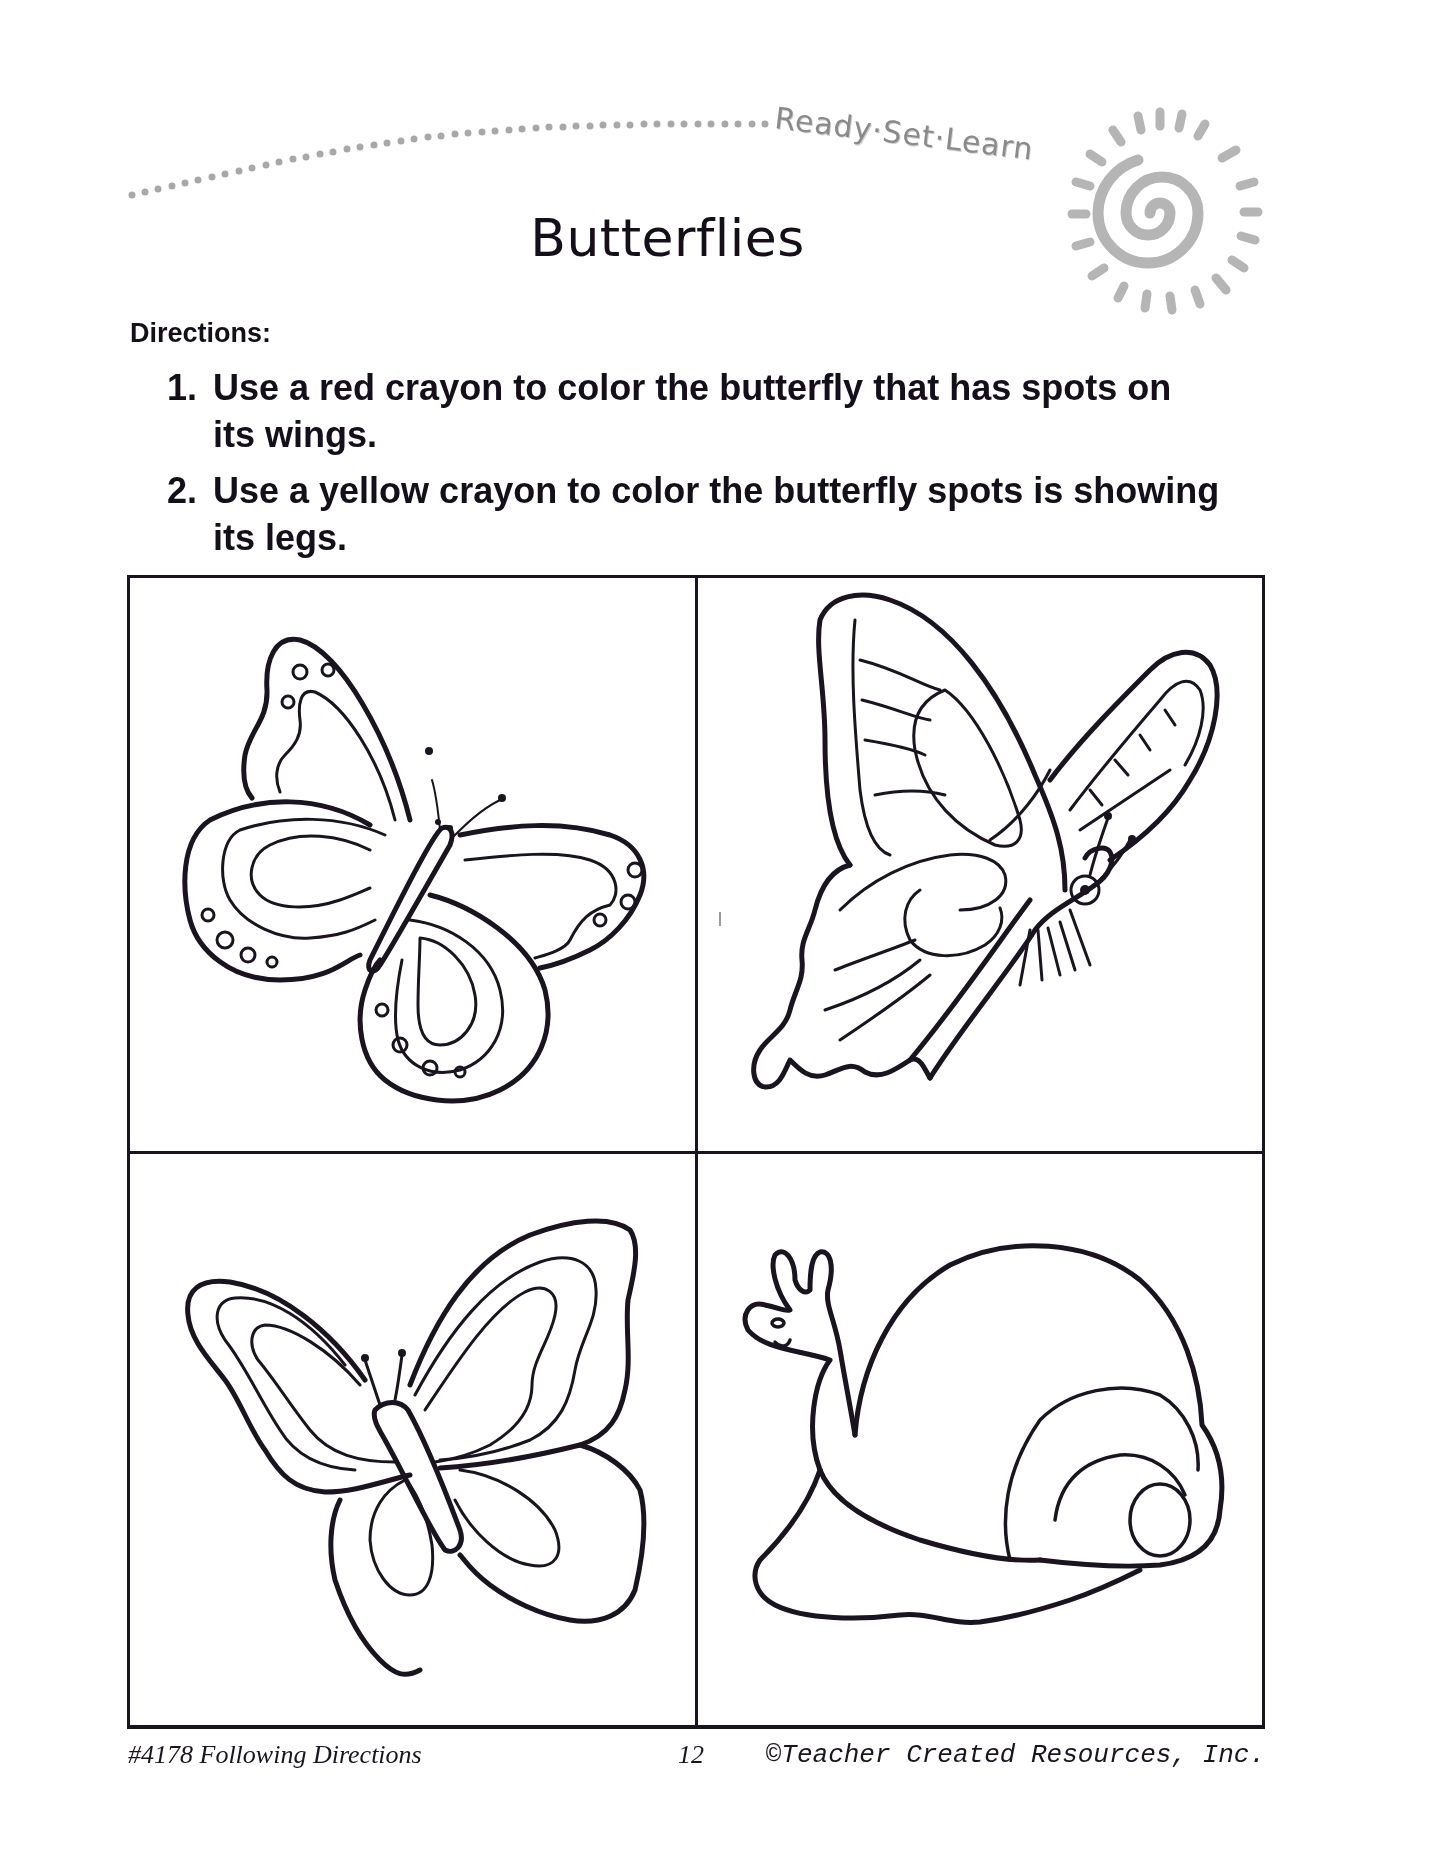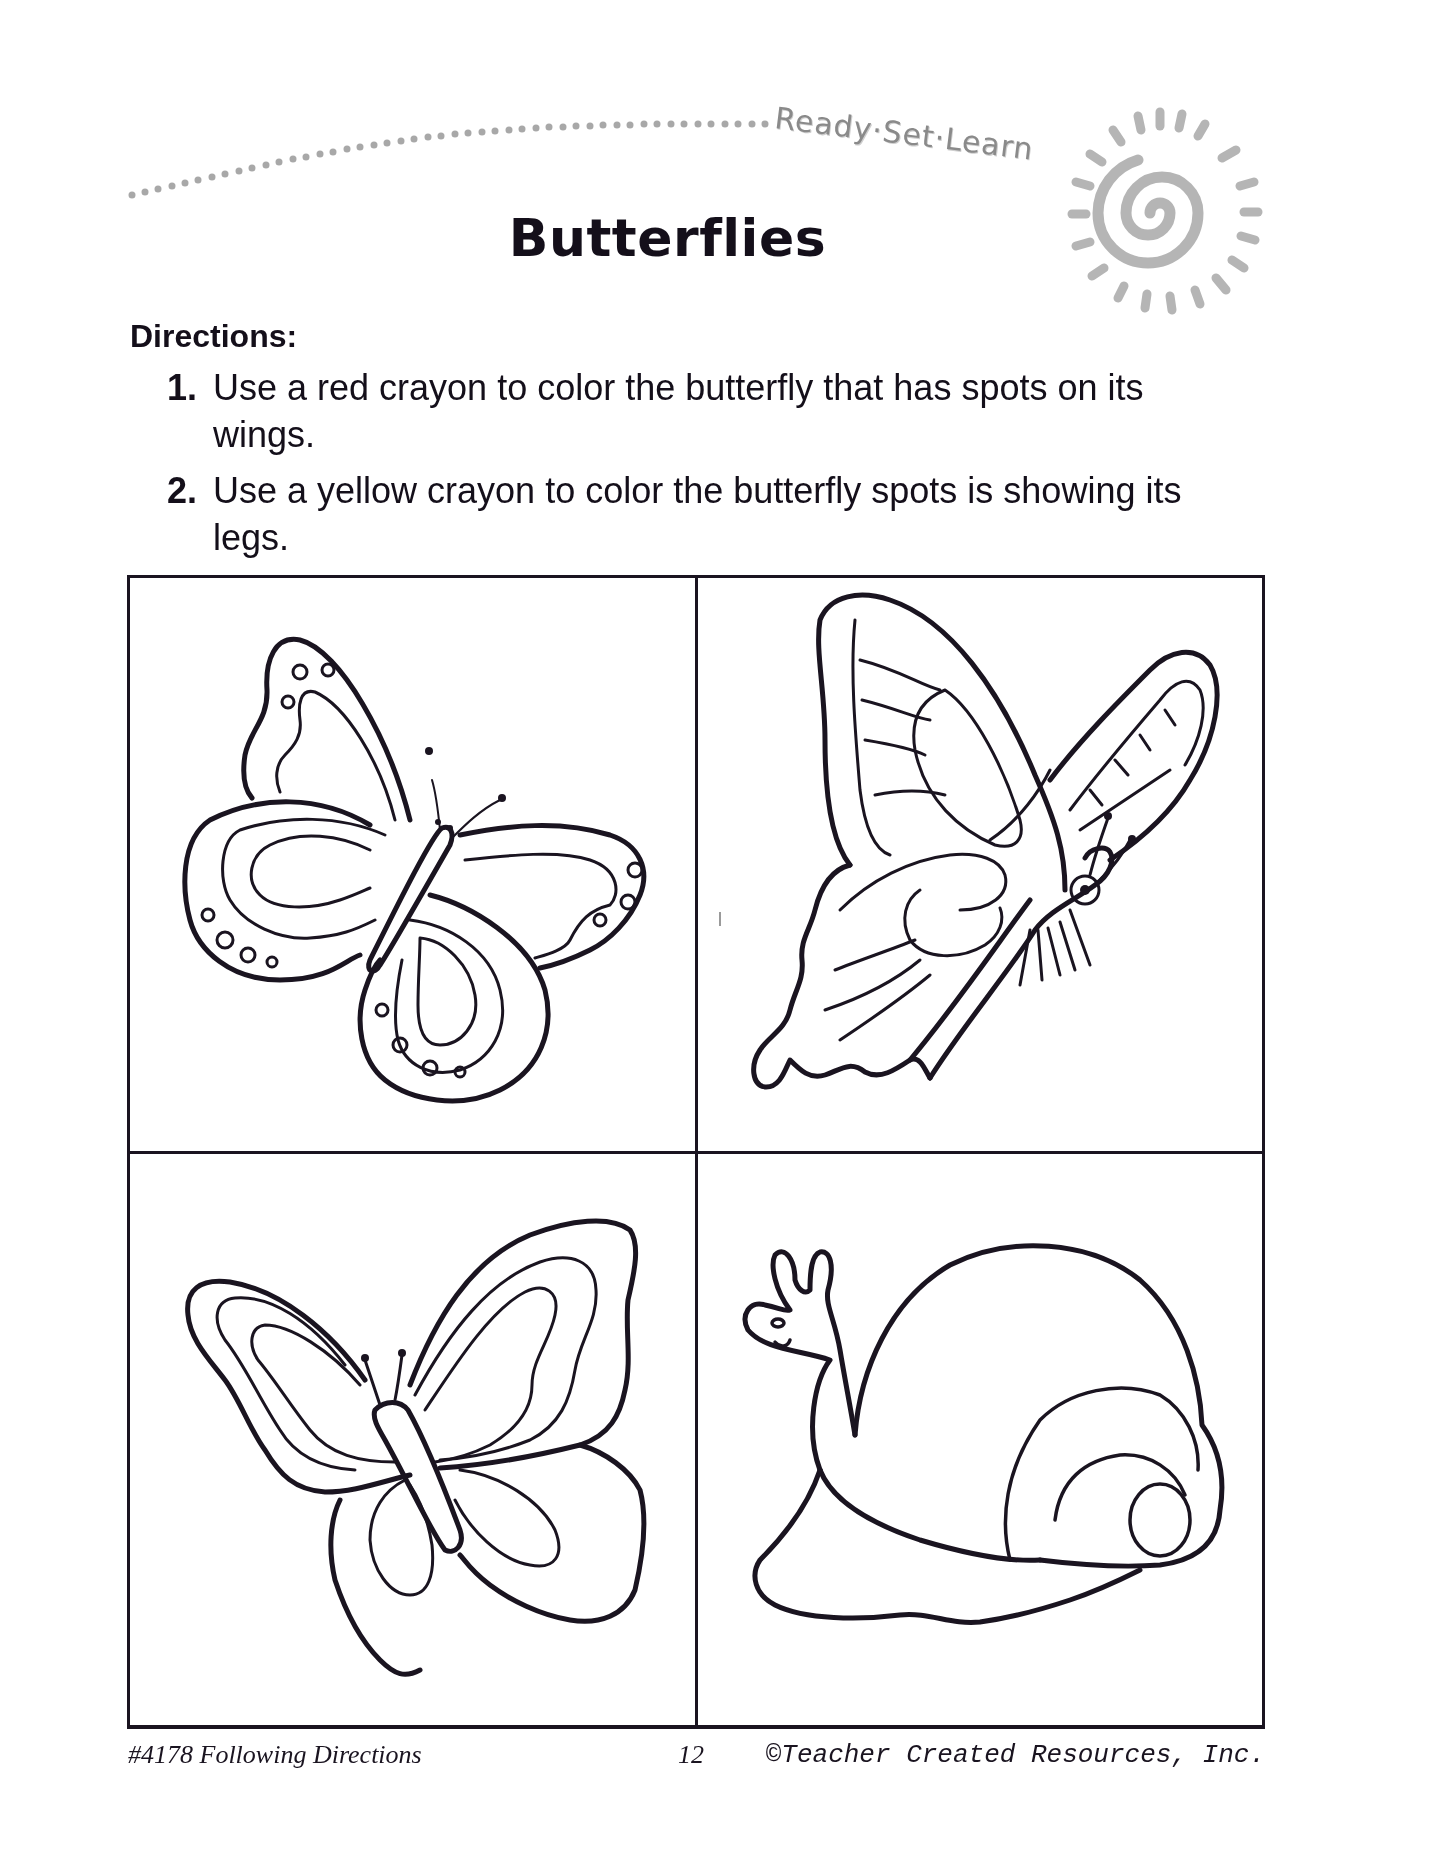--- a/index.html
+++ b/index.html
@@ -1,24 +1,24 @@
 <!DOCTYPE html>
 <html><head>
 <meta charset="utf-8">
 <style>
   html, body { margin:0; padding:0; background:#ffffff; }
   body { width:1445px; height:1858px; position:relative; overflow:hidden; font-family:"Liberation Sans", sans-serif; color:#1a1420; }
   .abs { position:absolute; }
   #header-art { left:0; top:0; width:1445px; height:330px; }
   #brand-text { left:775px; top:100px; font-family:"DejaVu Sans", sans-serif; font-size:30px; color:#8a8a8a; transform:rotate(7deg); transform-origin:left center; letter-spacing:1px; white-space:nowrap; text-shadow:1px 1px 0 #cfcfcf; }
-  #page-title { left:0; width:1335px; top:208px; text-align:center; font-family:"DejaVu Sans", sans-serif; font-weight:bold; font-size:52px; color:#140f1a; letter-spacing:0.5px; }
-  #directions-label { left:130px; top:318px; font-size:32px; font-weight:bold; color:#140f1a; }
+  #page-title { left:0; width:1335px; top:208px; text-align:center; font-family:"DejaVu Sans", sans-serif; font-weight:normal; font-size:52px; color:#140f1a; letter-spacing:0.5px; }
+  #directions-label { left:130px; top:318px; font-size:27px; font-weight:bold; color:#140f1a; }
   .step { position:absolute; left:167px; width:1100px; font-size:36px; line-height:47px; color:#140f1a; }
   .step .num { position:absolute; left:0; top:0; font-weight:bold; }
-  .step .txt { display:block; margin-left:46px; width:1010px; }
+  .step .txt { display:block; margin-left:46px; width:1010px;font-weight:bold; }
   #step-1 { top:364px; }
   #step-2 { top:467px; }
   #grid { left:127px; top:575px; width:1138px; height:1154px; box-sizing:border-box; border:3px solid #1a1420; border-bottom-width:4px; }
   #grid-vdiv { left:695px; top:575px; width:3px; height:1154px; background:#1a1420; }
   #grid-hdiv { left:127px; top:1151px; width:1138px; height:3px; background:#1a1420; }
   .cell-art { position:absolute; }
   #footer-left, #footer-page, #footer-right { top:1740px; font-family:"Liberation Serif", serif; font-style:italic; font-size:26px; color:#1a1420; white-space:nowrap; }
   #footer-left { left:128px; }
   #footer-page { left:678px;font-style:italic; }
   #footer-right { right:180px;font-family:Liberation Mono, monospace; }

